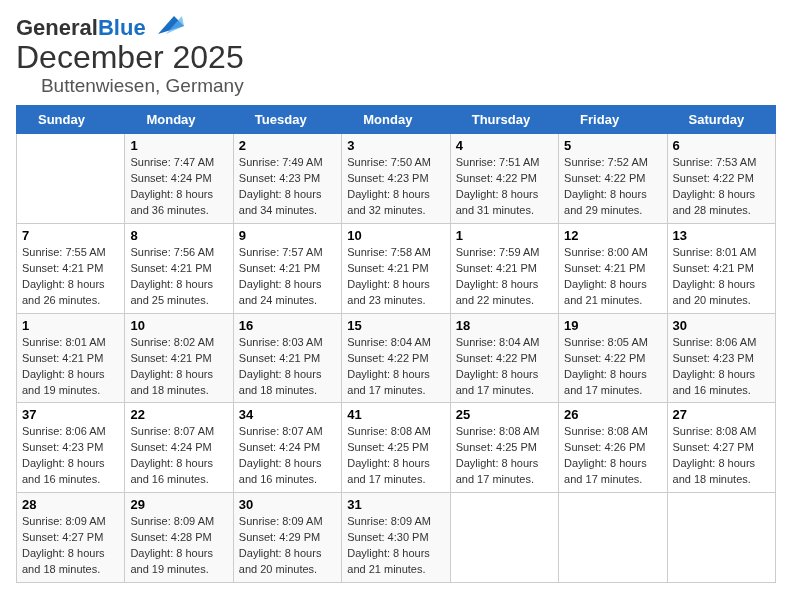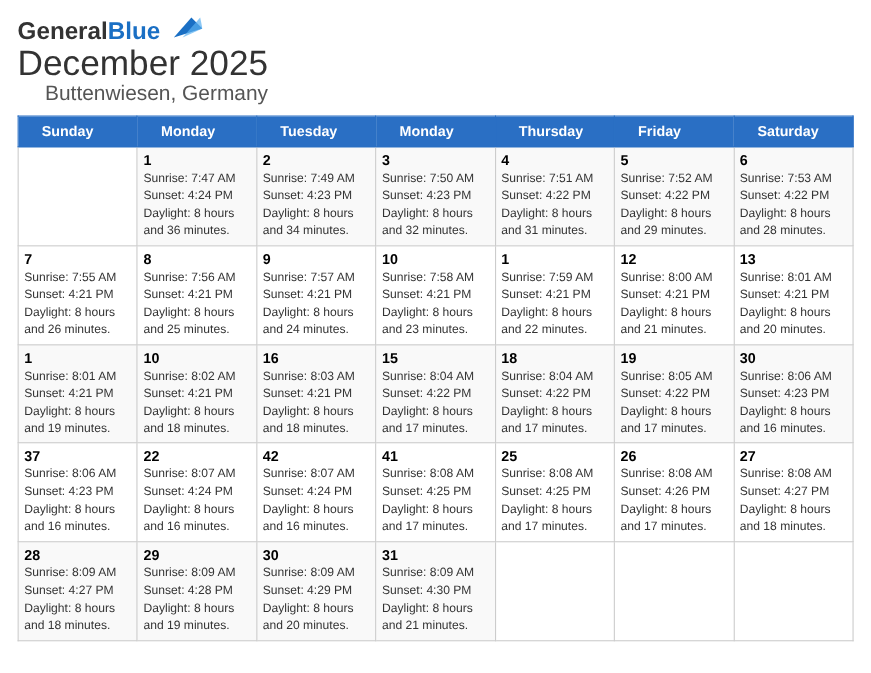--- a/index.html
+++ b/index.html
@@ -205,21 +205,21 @@
       <tr>
         <td>
         <span class="day-num">37</span>
         <span class="day-info">Sunrise: 8:06 AM<br>Sunset: 4:23 PM<br>Daylight: 8 hours and 16 minutes.</span>
       </td>
         <td>
         <span class="day-num">22</span>
         <span class="day-info">Sunrise: 8:07 AM<br>Sunset: 4:24 PM<br>Daylight: 8 hours and 16 minutes.</span>
       </td>
         <td>
-        <span class="day-num">42</span>
+        <span class="day-num">34</span>
         <span class="day-info">Sunrise: 8:07 AM<br>Sunset: 4:24 PM<br>Daylight: 8 hours and 16 minutes.</span>
       </td>
         <td>
         <span class="day-num">41</span>
         <span class="day-info">Sunrise: 8:08 AM<br>Sunset: 4:25 PM<br>Daylight: 8 hours and 17 minutes.</span>
       </td>
         <td>
         <span class="day-num">25</span>
         <span class="day-info">Sunrise: 8:08 AM<br>Sunset: 4:25 PM<br>Daylight: 8 hours and 17 minutes.</span>
       </td>

